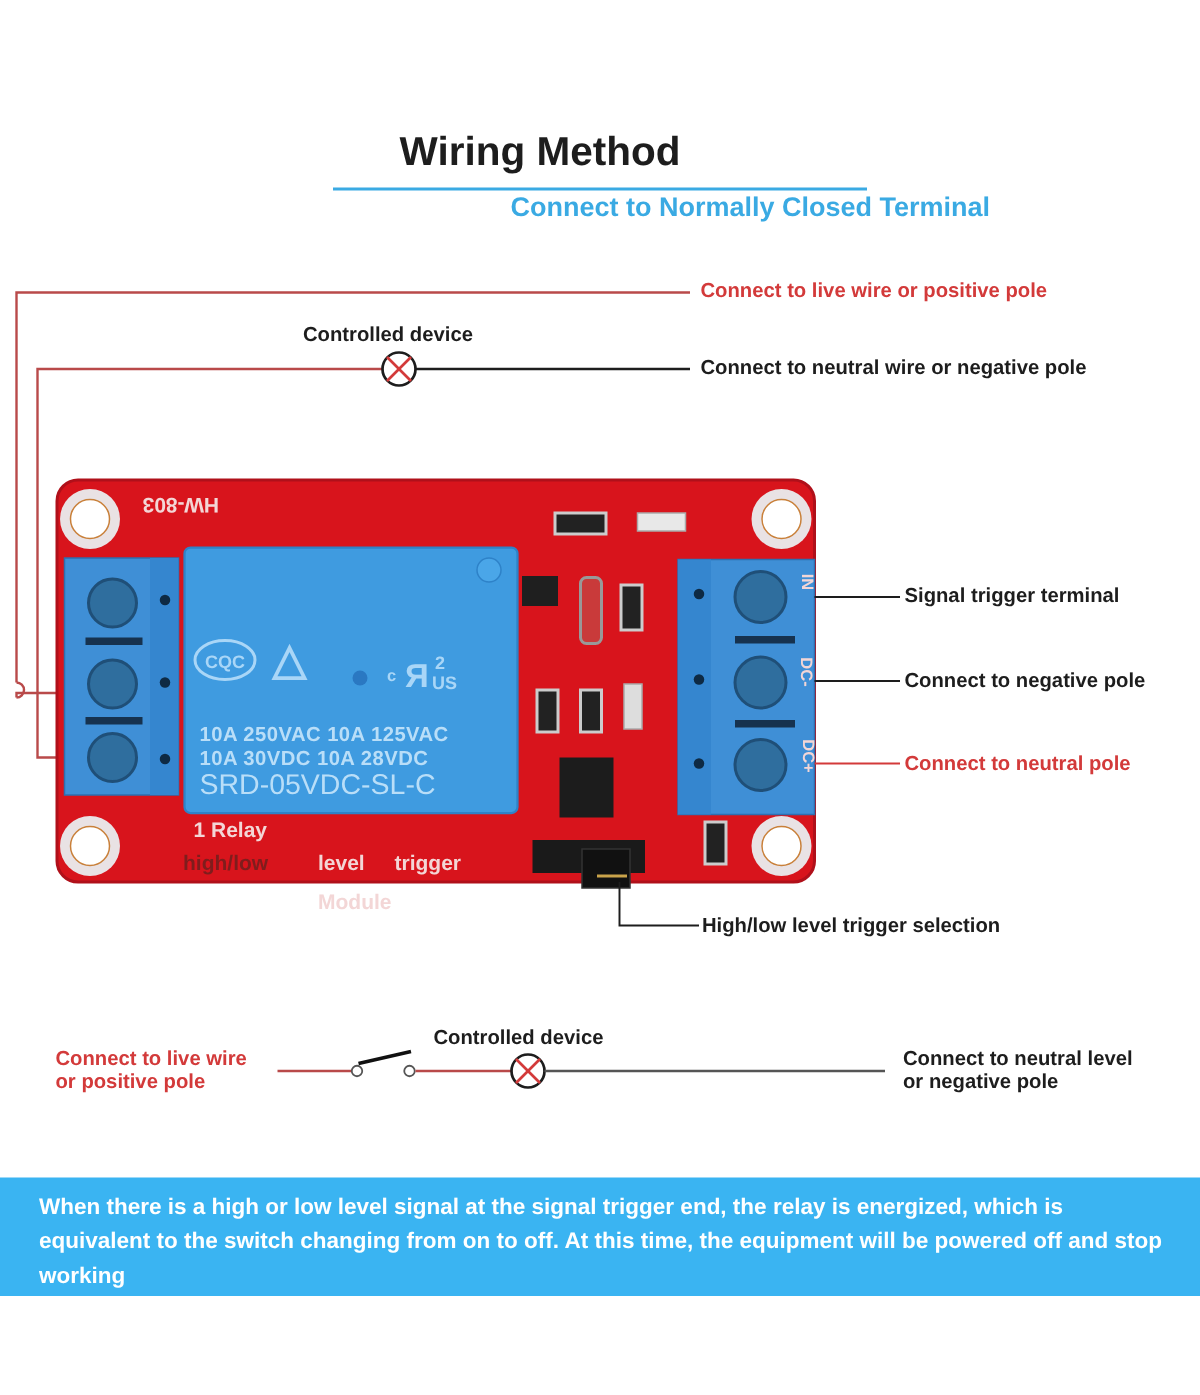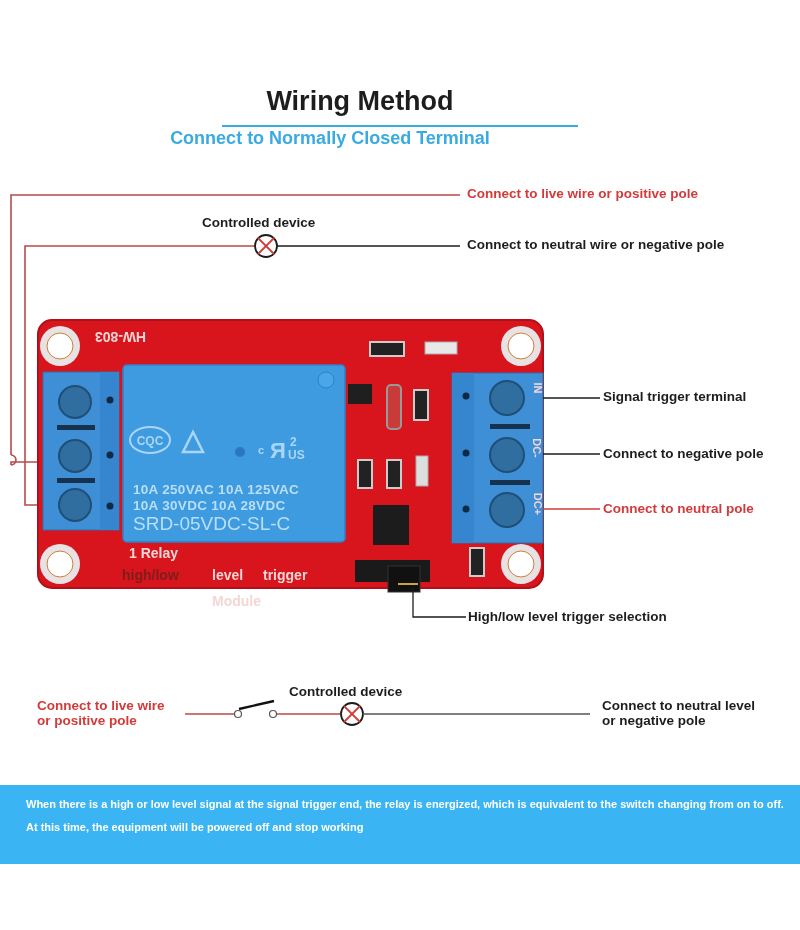--- a/index.html
+++ b/index.html
@@ -1,24 +1,24 @@
 <!DOCTYPE html>
 <html><head>
 <meta charset="utf-8">
 <style>
   html, body { margin:0; padding:0; background:#ffffff; }
   body { width:800px; height:930px; position:relative; overflow:hidden; font-family:"Liberation Sans", sans-serif; }
   .abs { position:absolute; }
   .title { left:0; width:720px; top:86px; text-align:center; font-size:27px; font-weight:bold; color:#1d1d1d; }
   .title-rule { left:222px; width:356px; top:125px; height:2px; background:#3aaae3; }
-  .subtitle { left:0; width:660px; top:128px; text-align:center; font-size:18px; font-weight:bold; color:#3aaae3; }
+  .subtitle { left:0; width:660px; top:128px; text-align:right; font-size:18px; font-weight:bold; color:#3aaae3; }
   .lbl { font-size:13.5px; font-weight:bold; color:#1d1d1d; white-space:nowrap; }
   .lbl.red { color:#d33a3a;text-align:center; }
   .banner { left:0; top:785px; width:800px; height:79px; background:#3ab4f2; }
-  .banner-text { left:26px; top:793px; width:760px; font-size:11px; font-weight:bold; color:#ffffff; line-height:23px; }
+  .banner-text { left:26px; top:793px; width:760px; font-size:15px; font-weight:bold; color:#ffffff; line-height:23px; }
   svg { position:absolute; left:0; top:0; }
   .pcb-text { font-family:"Liberation Sans", sans-serif; fill:#f3d6d6; font-weight:bold; }
 </style>
 </head>
 <body>
 
 <div class="abs title">Wiring Method</div>
 <div class="abs title-rule"></div>
 <div class="abs subtitle">Connect to Normally Closed Terminal</div>
 

